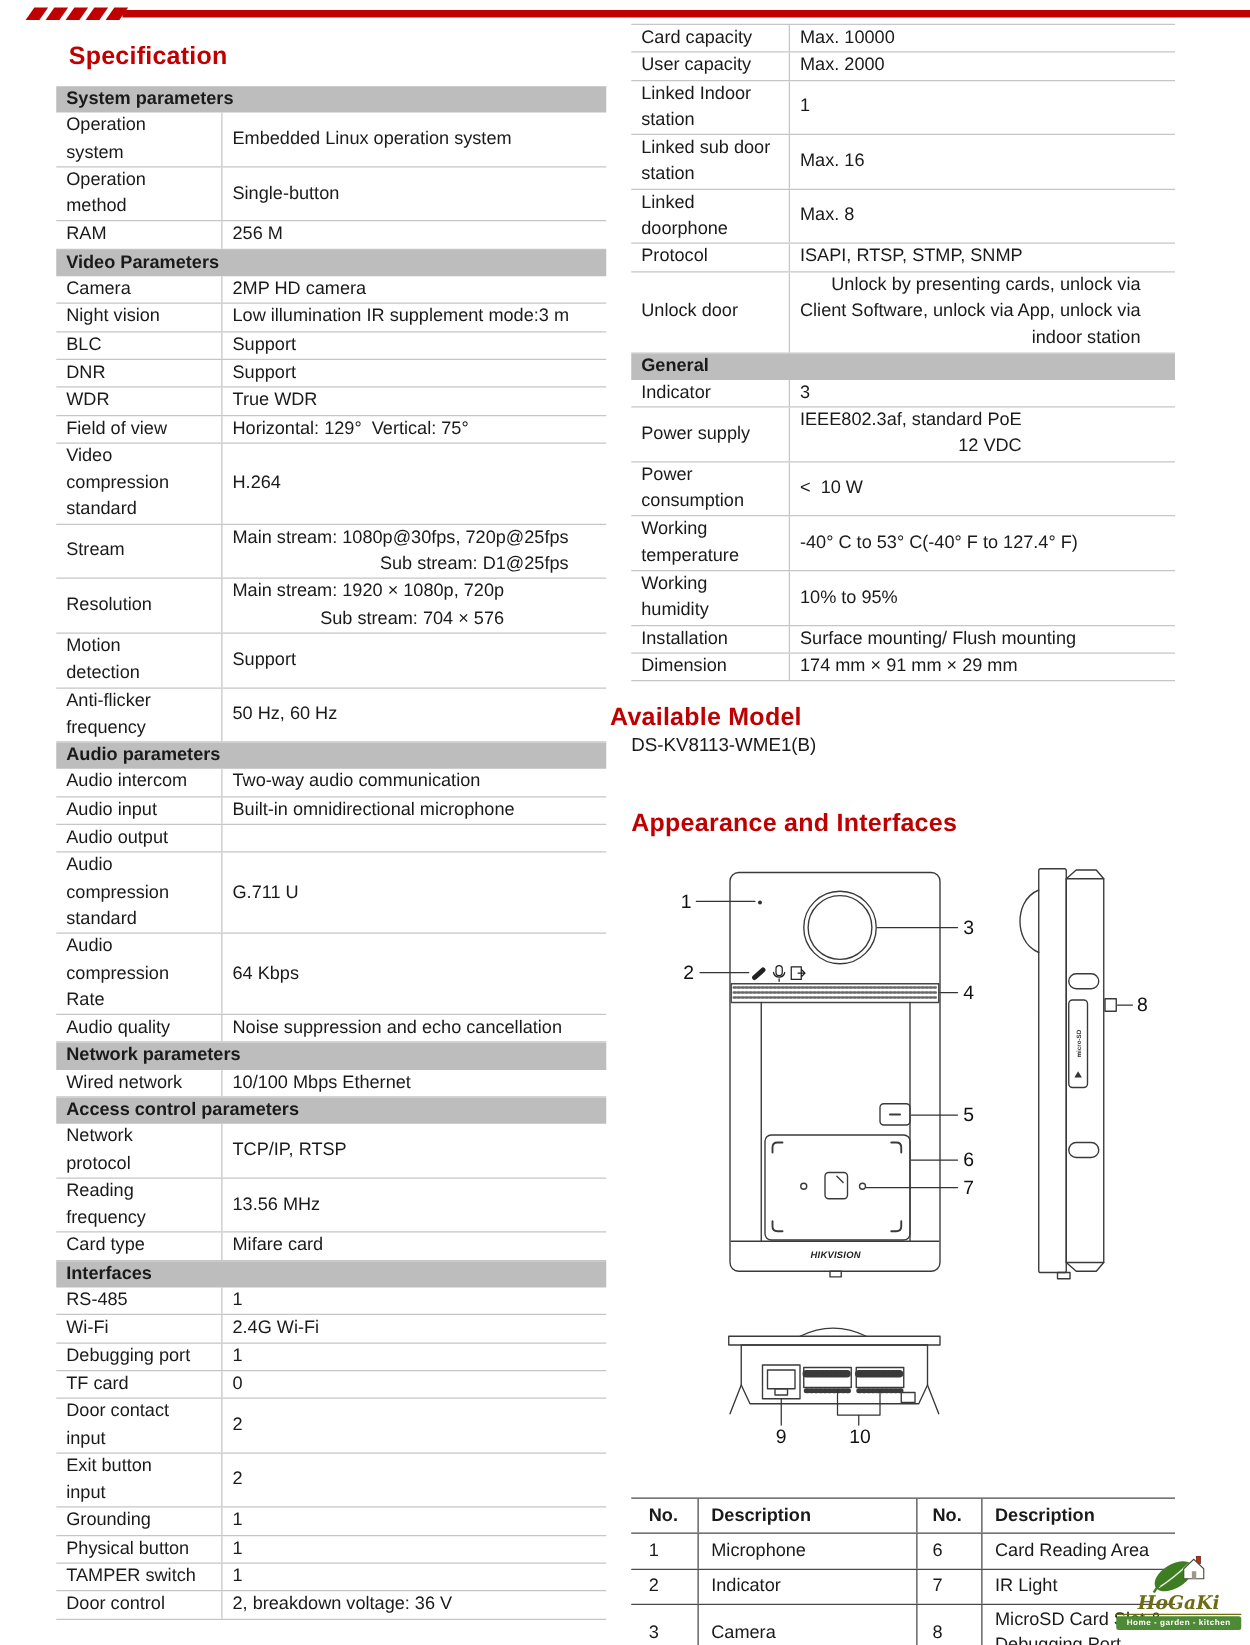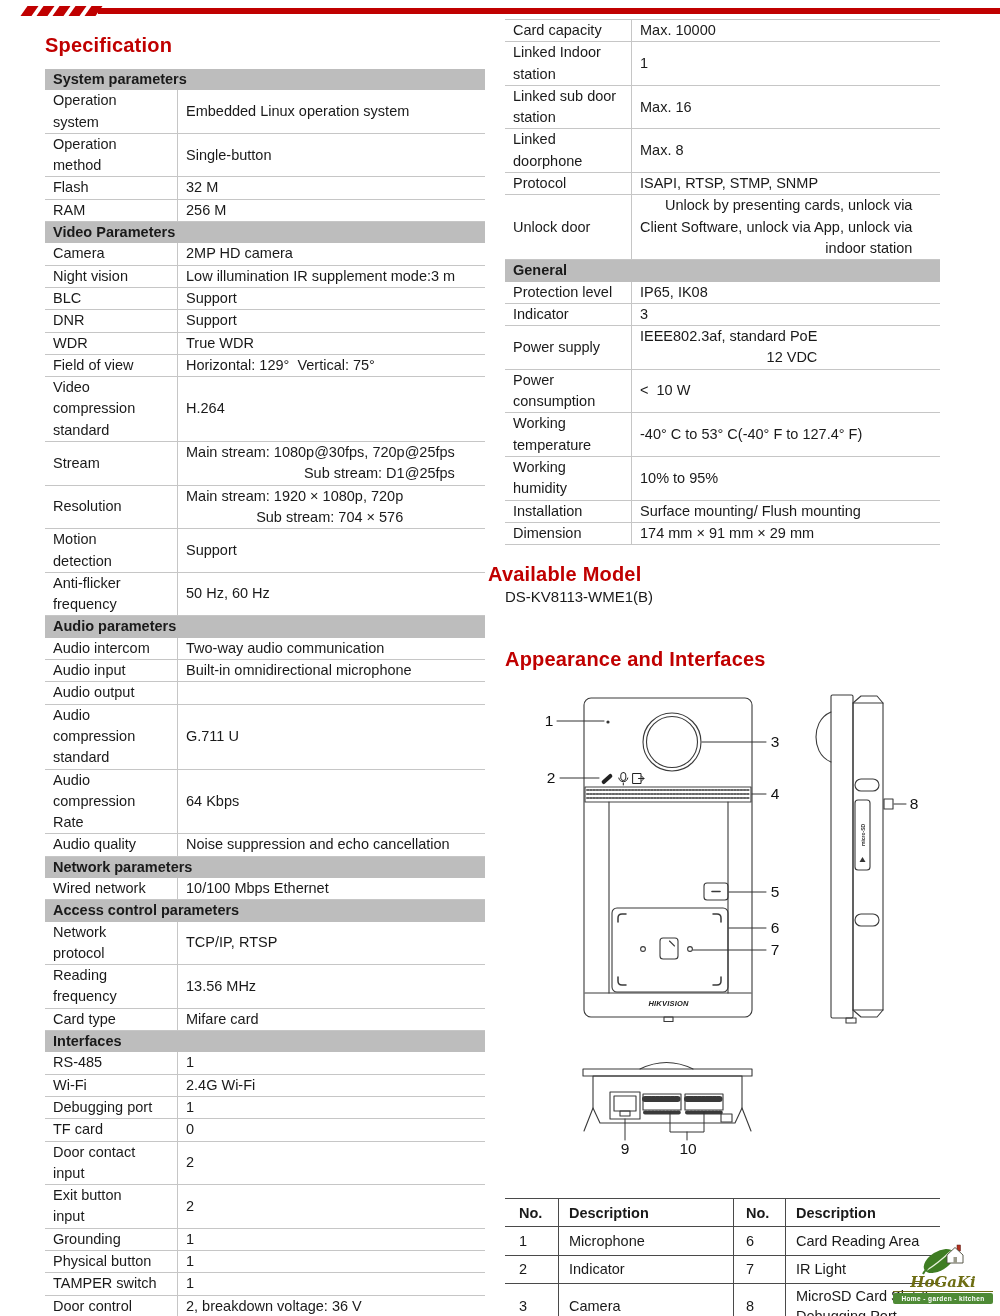--- a/index.html
+++ b/index.html
@@ -58,44 +58,40 @@
 
 <div>
   <div class="stripe" style="left:24px"></div>
   <div class="stripe" style="left:40px"></div>
   <div class="stripe" style="left:56px"></div>
   <div class="stripe" style="left:72px"></div>
   <div class="stripe" style="left:88px"></div>
   <div class="topbar"></div>
 </div>
 
-<div class="red-heading" style="left:45px;top:34px">Specification</div>
+<div class="red-heading" style="left:55px;top:34px">Specification</div>
 <div class="red-heading" style="left:488px;top:563px">Available Model</div>
 <div class="model-text" style="left:505px;top:588px">DS-KV8113-WME1(B)</div>
 <div class="red-heading" style="left:505px;top:648px">Appearance and Interfaces</div>
 
 <div id="left-table" class="spec-table">
 
 <div class="spec-row header">
       <div class="c-label">System parameters</div>
 
     </div>
     <div class="spec-row">
       <div class="c-label">Operation
 system</div>
       <div class="c-value">Embedded Linux operation system</div>
     </div>
     <div class="spec-row">
       <div class="c-label">Operation
 method</div>
       <div class="c-value">Single-button</div>
-    </div>
-    <div class="spec-row">
-      <div class="c-label">Flash</div>
-      <div class="c-value">32 M</div>
     </div>
     <div class="spec-row">
       <div class="c-label">RAM</div>
       <div class="c-value">256 M</div>
     </div>
     <div class="spec-row header">
       <div class="c-label">Video Parameters</div>
 
     </div>
     <div class="spec-row">
@@ -253,20 +249,24 @@
     </div>
   </div>
 
 <div id="right-table" class="spec-table">
 
 <div class="spec-row">
       <div class="c-label">Card capacity</div>
       <div class="c-value">Max. 10000</div>
     </div>
     <div class="spec-row">
+      <div class="c-label">User capacity</div>
+      <div class="c-value">Max. 2000</div>
+    </div>
+    <div class="spec-row">
       <div class="c-label">Linked Indoor
 station</div>
       <div class="c-value">1</div>
     </div>
     <div class="spec-row">
       <div class="c-label">Linked sub door
 station</div>
       <div class="c-value">Max. 16</div>
     </div>
     <div class="spec-row">
@@ -280,24 +280,20 @@
     </div>
     <div class="spec-row">
       <div class="c-label">Unlock door</div>
       <div class="c-value">Unlock by presenting cards, unlock via
 Client Software, unlock via App, unlock via
 indoor station</div>
     </div>
     <div class="spec-row header">
       <div class="c-label">General</div>
 
-    </div>
-    <div class="spec-row">
-      <div class="c-label">Protection level</div>
-      <div class="c-value">IP65, IK08</div>
     </div>
     <div class="spec-row">
       <div class="c-label">Indicator</div>
       <div class="c-value">3</div>
     </div>
     <div class="spec-row">
       <div class="c-label">Power supply</div>
       <div class="c-value">IEEE802.3af, standard PoE
 12 VDC</div>
     </div>

